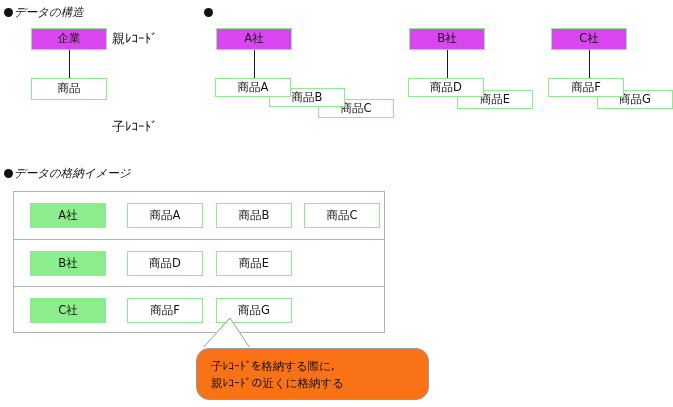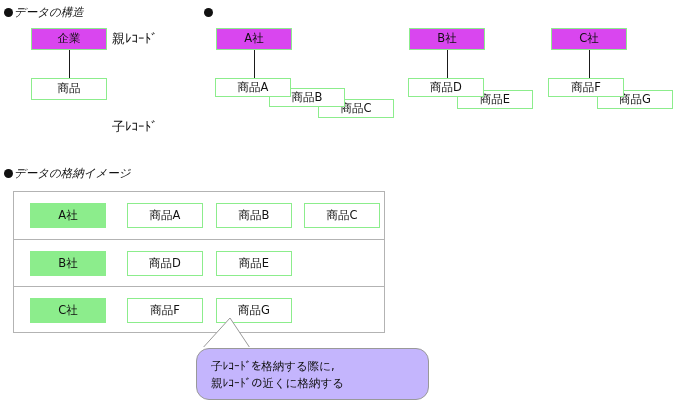--- a/index.html
+++ b/index.html
@@ -126,21 +126,21 @@
   
   #callout {
     position: absolute;
     left: 196px;
     top: 348px;
     width: 233px;
     height: 52px;
     box-sizing: border-box;
     border: 1px solid #999999;
     border-radius: 13px;
-    background: #c4b5fd;
+    background: #f97316;
   }
   #callout .callout-text {
     position: absolute;
     left: 14px;
     top: 9px;
     font-size: 11.5px;
     line-height: 17px;
     color: #111111;
     white-space: nowrap;
   }

